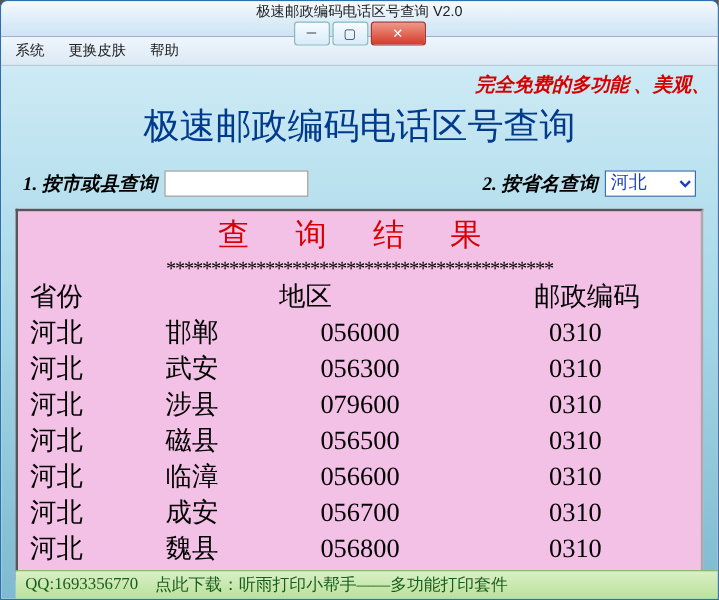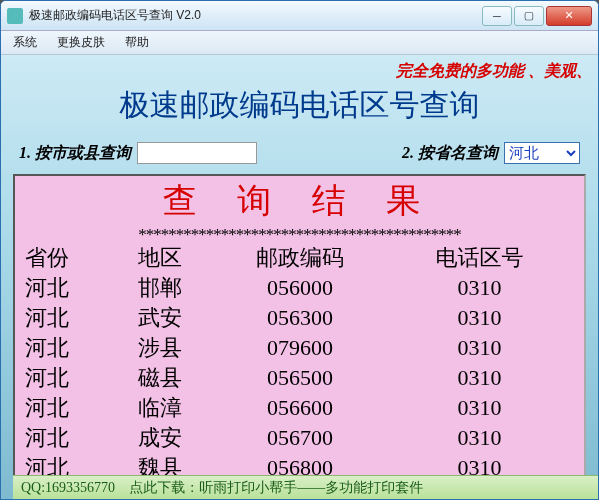--- a/index.html
+++ b/index.html
@@ -1,34 +1,34 @@
 <!DOCTYPE html>
 <html><head>
 <meta charset="utf-8">
 <style>
 * { margin: 0; padding: 0; box-sizing: border-box; }
 body { font-family: "SimSun", "宋体", serif; background: #555; width: 599px; height: 500px; overflow: hidden; }
 .window { width: 599px; height: 500px; background: #fff; border: 1px solid #2a6fb0; border-radius: 6px 6px 0 0; overflow: hidden; position: relative; }
-.titlebar { height: 30px; background: linear-gradient(#f5faff,#dfeef9,#cde4f4); display: flex; align-items: center; padding: 0 6px; border-bottom: 1px solid #aac; }
+.titlebar { height: 30px; background: linear-gradient(#f5faff,#dfeef9,#cde4f4); display: flex; align-items: center; padding: 0 6px; border-bottom: 1px solid #aac; flex-direction: column; }
 .titlebar .icon { width: 16px; height: 16px; background: #5bb; border-radius: 2px; margin-right: 6px; }
 .titlebar .title { flex: 1; font-size: 12px; color: #222; font-family: "Microsoft YaHei", sans-serif; }
 .winbtns { display: flex; gap: 2px; }
 .winbtn { width: 30px; height: 20px; border: 1px solid #8bb; background: linear-gradient(#f7fbff,#d8ecf9); border-radius: 3px; display: flex; align-items: center; justify-content: center; font-size: 11px; color: #333; cursor: pointer; font-family: sans-serif; }
 .winbtn.close { background: linear-gradient(#e98,#d43b2a); color: #fff; border-color: #a33; width: 46px; }
 .menubar { height: 24px; background: linear-gradient(#eef6fd,#dce9f4); display: flex; align-items: center; padding: 0 4px; font-size: 12px; color: #222; gap: 4px; border-bottom: 1px solid #b5c8d8; }
 .menuitem { padding: 2px 8px; cursor: pointer; }
 .content { position: relative; height: calc(100% - 54px); background: linear-gradient(180deg,#cdeaf5 0%,#a7d8e8 45%,#7ebad0 100%); }
 .marquee { position: absolute; top: 6px; right: 6px; font-size: 16px; color: #d60000; font-style: italic; font-weight: bold; white-space: nowrap; }
 .apptitle { text-align: center; font-size: 30px; color: #003a8c; padding: 30px 1px 16px; font-weight: normal; font-family: "SimHei","黑体",sans-serif; }
 .querybar { display: flex; align-items: center; padding: 0 18px 10px; font-size: 16px; color: #000; gap: 6px; }
 .querybar .lbl { font-weight: bold; font-style: italic; }
 .querybar input { width: 120px; height: 22px; border: 1px solid #999; background: #fff; font-size: 14px; padding: 0 4px; }
 .querybar select { width: 76px; height: 22px; border: 1px solid #3a6fb0; background: #fff; color: #1a3fbf; font-size: 15px; font-family: inherit; }
 .result { margin: 0 12px; background: #f3c0e6; border: 2px inset #aaa; height: 310px; overflow: hidden; }
-.result-head { text-align: center; font-size: 34px; color: #d60000; padding: 2px 0; letter-spacing: 16px; font-family: "KaiTi","楷体",serif; }
+.result-head { text-align: center; font-size: 26px; color: #d60000; padding: 2px 0; letter-spacing: 16px; font-family: "KaiTi","楷体",serif; }
 .stars { font-size: 17px; color: #000; text-align: center; letter-spacing: -1px; white-space: nowrap; overflow: hidden; line-height: 1; }
 .tblhead, .tblrow { display: flex; font-size: 22px; line-height: 30px; padding: 0 10px; }
 .tblhead { color: #000; justify-content: space-between; }
 .tblrow { color: #000; }
 .c1 { width: 80px; }
 .c2 { width: 110px; text-align: center; }
 .c3 { width: 170px; text-align: center; }
 .c4 { flex: 1; text-align: center; }
 .footer { position: absolute; bottom: 0; left: 12px; right: 0; height: 24px; background: linear-gradient(#d9efc6,#b9e29a); color: #1a5d1a; font-size: 14px; display: flex; align-items: center; padding: 0 8px; gap: 14px; border-top: 1px solid #8cb96f; }
 .footer span { cursor: pointer; }
@@ -63,21 +63,20 @@
         <option>河北</option>
       </select>
     </div>
     <div class="result">
       <div class="result-head">查 询 结 果</div>
       <div class="stars">*******************************************</div>
       <div class="tblhead">
         <div class="c1">省份</div>
         <div class="c2">地区</div>
         <div class="c3">邮政编码</div>
-        <div class="c4">电话区号</div>
       </div>
       <div id="rows">
           <div class="tblrow">
             <div class="c1">河北</div>
             <div class="c2">邯郸</div>
             <div class="c3">056000</div>
             <div class="c4">0310</div>
           </div>
           <div class="tblrow">
             <div class="c1">河北</div>

